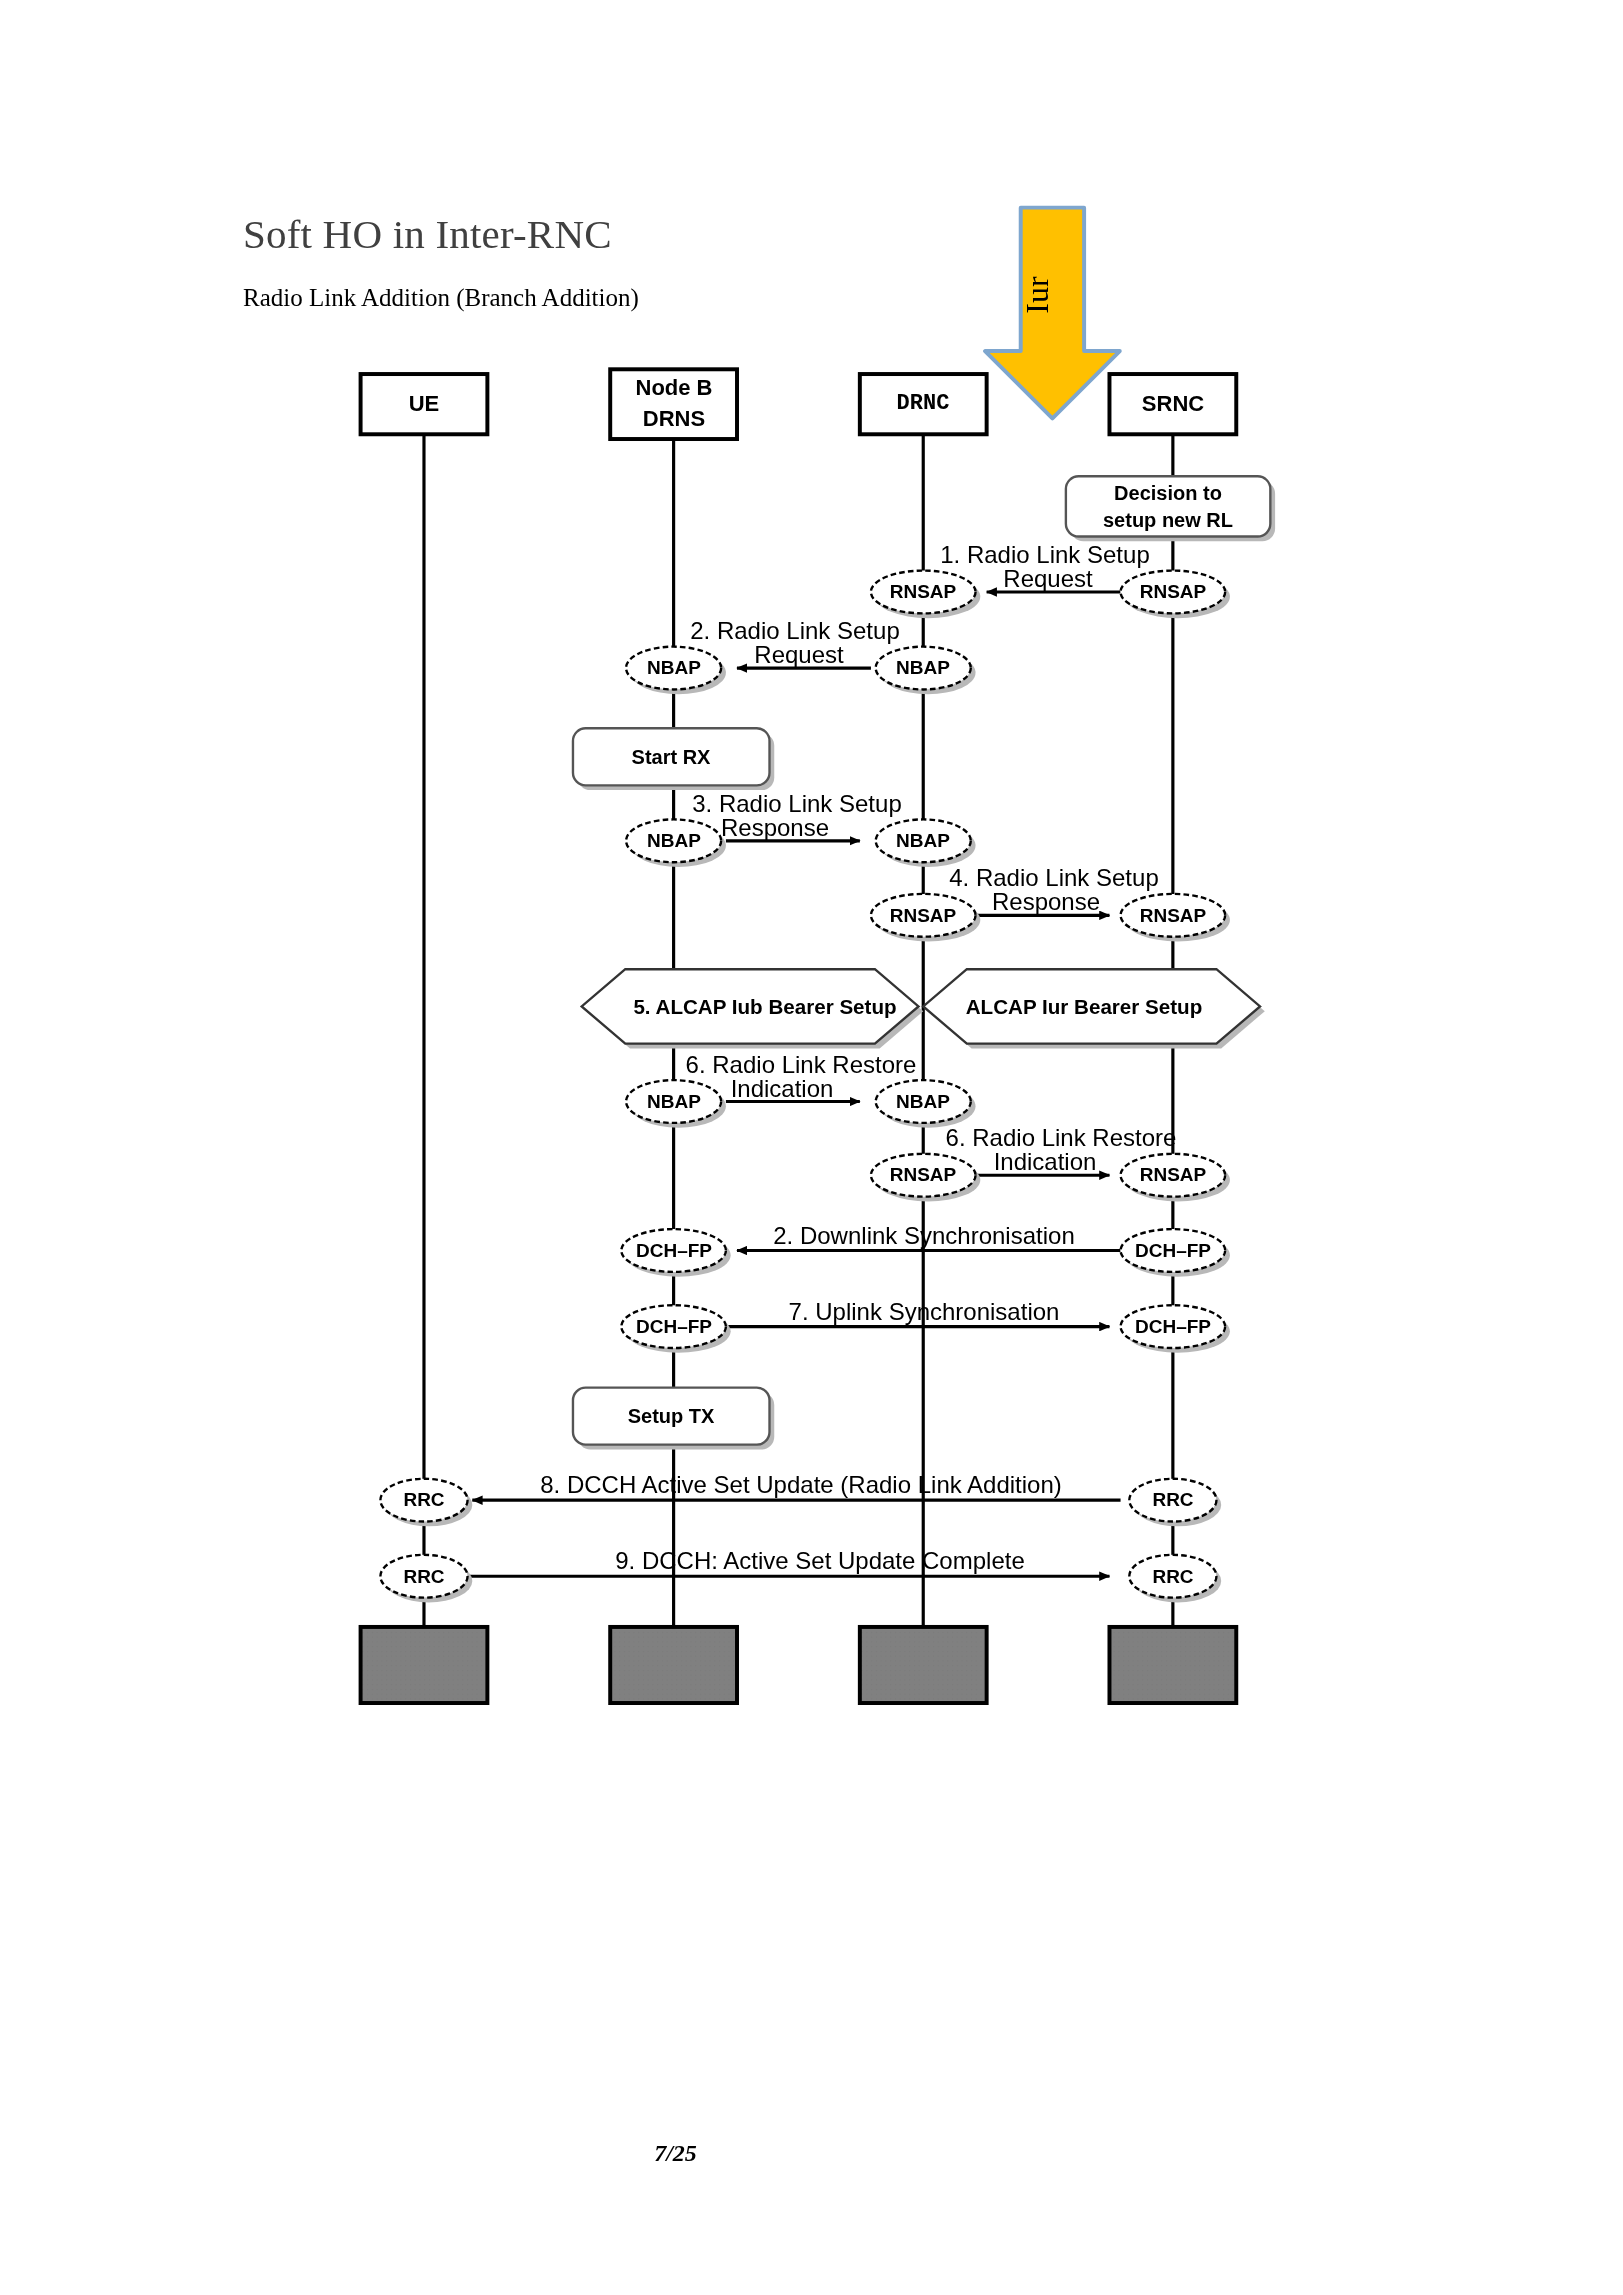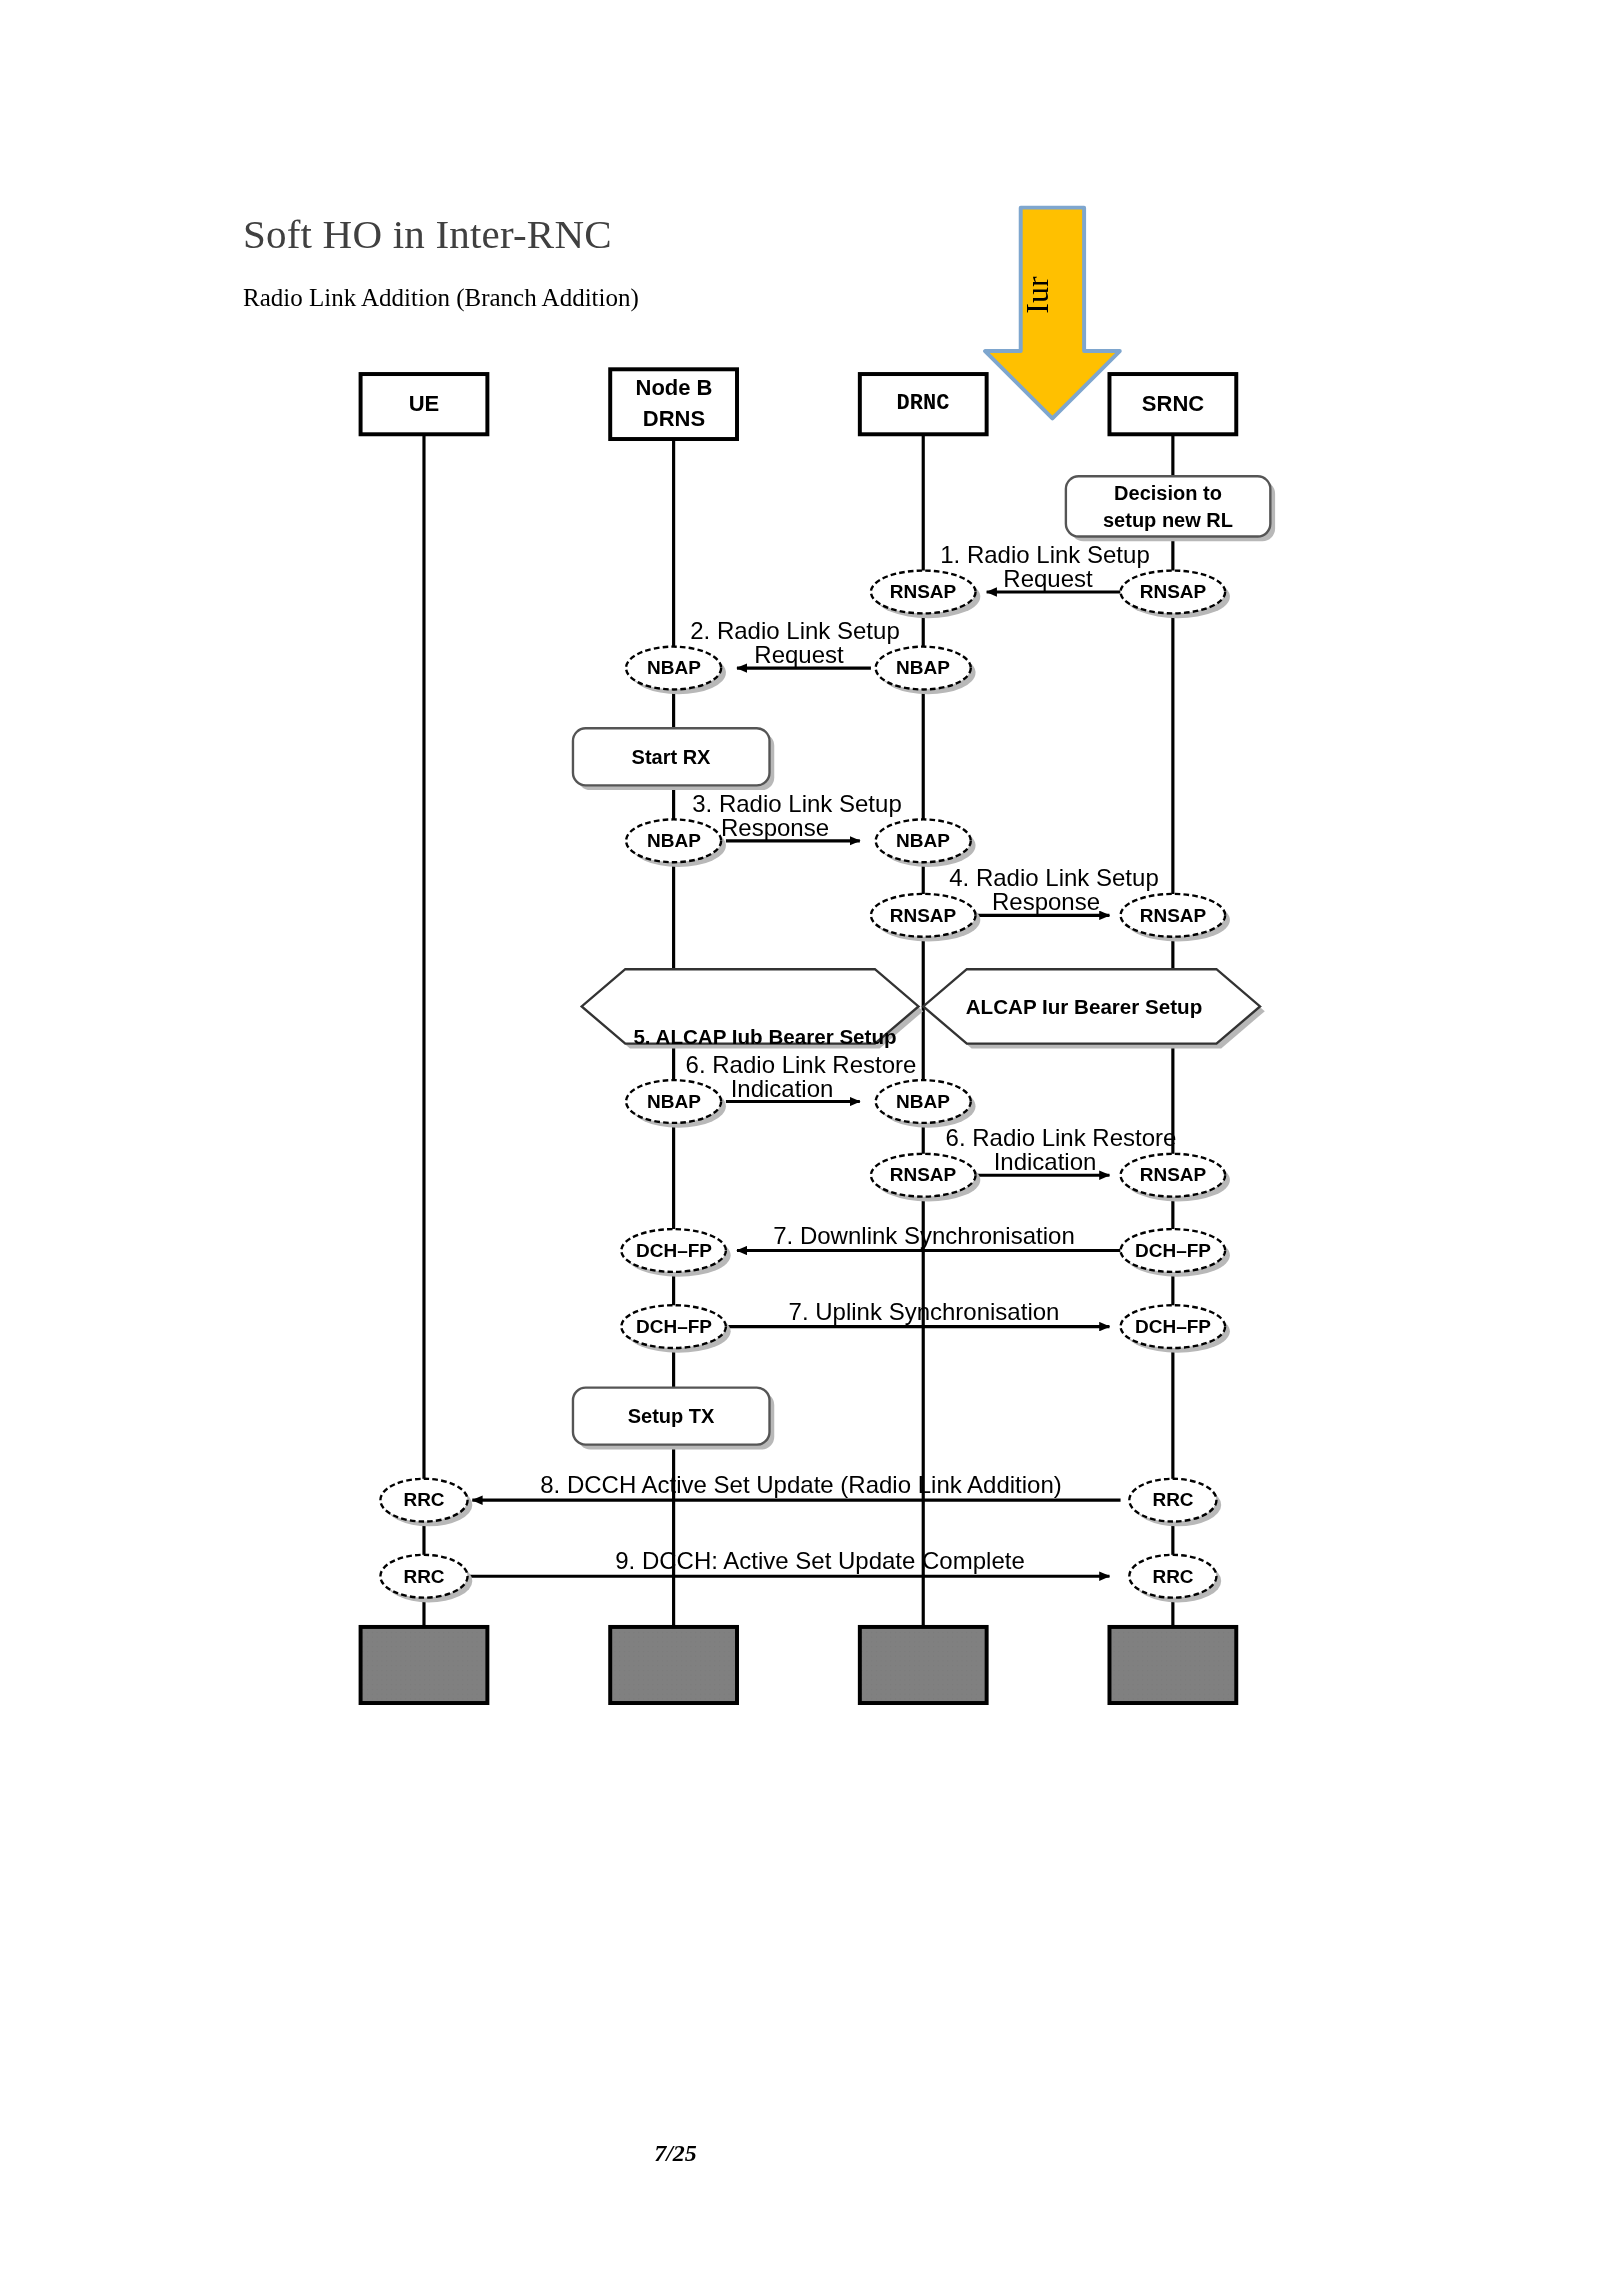--- a/index.html
+++ b/index.html
@@ -187,42 +187,42 @@
   <div class="lbl head-lbl" style="left:674px; top:388px;">Node B</div>
   <div class="lbl head-lbl" style="left:674px; top:419px;">DRNS</div>
   <div class="lbl head-lbl" style="left:923px; top:404px;font-family:Liberation Mono, monospace;">DRNC</div>
   <div class="lbl head-lbl" style="left:1173px; top:404px;">SRNC</div>
 
   <div class="lbl box-lbl" style="left:1168px; top:493px;">Decision to</div>
   <div class="lbl box-lbl" style="left:1168px; top:520px;">setup new RL</div>
   <div class="lbl box-lbl" style="left:671px; top:757px;">Start RX</div>
   <div class="lbl box-lbl" style="left:671px; top:1416px;">Setup TX</div>
 
-  <div class="lbl hex-lbl" style="left:765px; top:1007px;margin-top:30px;">5. ALCAP Iub Bearer Setup</div>
+  <div class="lbl hex-lbl" style="left:765px; top:1007px;">5. ALCAP Iub Bearer Setup</div>
   <div class="lbl hex-lbl" style="left:1084px; top:1007px;">ALCAP Iur Bearer Setup</div>
 
   <div class="lbl msg-lbl" style="left:1045px; top:555px;">1. Radio Link Setup</div>
   <div class="lbl msg-lbl" style="left:1048px; top:579px;">Request</div>
 
   <div class="lbl msg-lbl" style="left:795px; top:631px;">2. Radio Link Setup</div>
   <div class="lbl msg-lbl" style="left:799px; top:655px;">Request</div>
 
   <div class="lbl msg-lbl" style="left:797px; top:804px;">3. Radio Link Setup</div>
   <div class="lbl msg-lbl" style="left:775px; top:828px;">Response</div>
 
   <div class="lbl msg-lbl" style="left:1054px; top:878px;">4. Radio Link Setup</div>
   <div class="lbl msg-lbl" style="left:1046px; top:902px;">Response</div>
 
   <div class="lbl msg-lbl" style="left:801px; top:1065px;">6. Radio Link Restore</div>
   <div class="lbl msg-lbl" style="left:782px; top:1089px;">Indication</div>
 
   <div class="lbl msg-lbl" style="left:1061px; top:1138px;">6. Radio Link Restore</div>
   <div class="lbl msg-lbl" style="left:1045px; top:1162px;">Indication</div>
 
-  <div class="lbl msg-lbl" style="left:924px; top:1236px;">7. Downlink Synchronisation</div>
+  <div class="lbl msg-lbl" style="left:924px; top:1236px;">2. Downlink Synchronisation</div>
   <div class="lbl msg-lbl" style="left:924px; top:1312px;">7. Uplink Synchronisation</div>
 
   <div class="lbl msg-lbl" style="left:801px; top:1485px;">8. DCCH Active Set Update (Radio Link Addition)</div>
   <div class="lbl msg-lbl" style="left:820px; top:1561px;">9. DCCH: Active Set Update Complete</div>
 
   <div class="lbl ell-lbl" style="left:923px; top:592px;">RNSAP</div>
   <div class="lbl ell-lbl" style="left:1173px; top:592px;">RNSAP</div>
 
   <div class="lbl ell-lbl" style="left:674px; top:668px;">NBAP</div>
   <div class="lbl ell-lbl" style="left:923px; top:668px;">NBAP</div>

